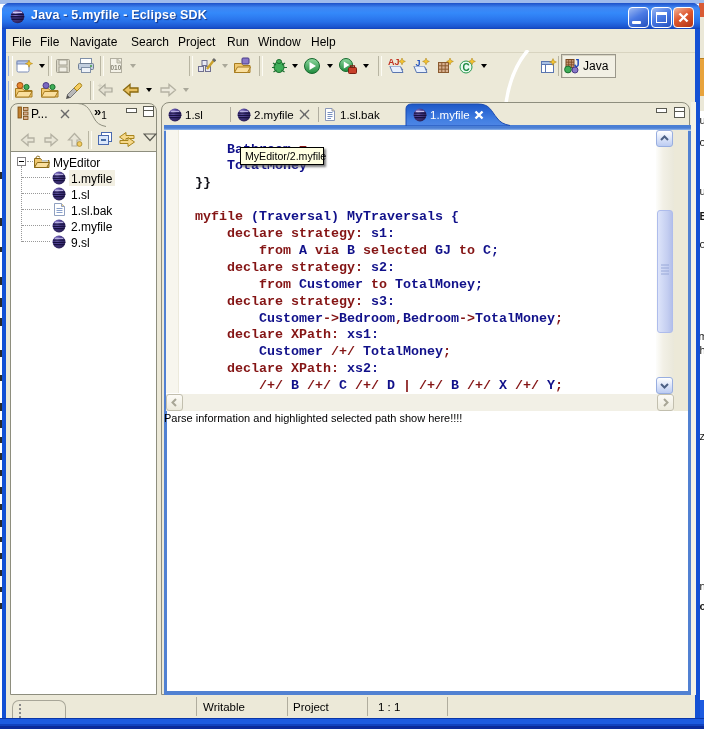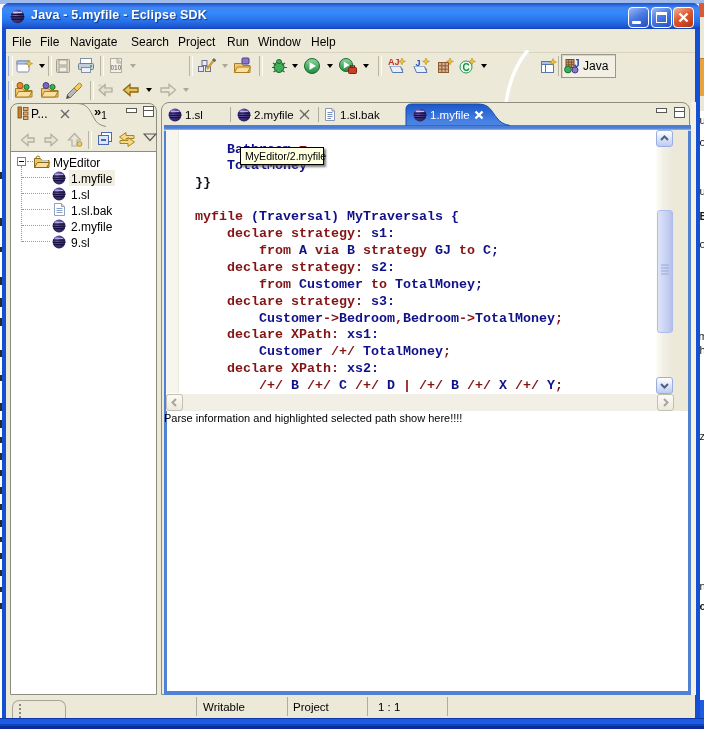--- a/index.html
+++ b/index.html
@@ -441,21 +441,21 @@
 <div class="abs beige" style="left:674px;top:130px;width:13.5px;height:281px;"></div>
 
 <div class="abs" style="left:166px;top:130px;width:12px;height:264px;background:#f7f6ee;border-right:1px solid #eceadc;"></div>
 
 <pre class="abs" style="left:187px;top:133.5px;margin:8px;font-family:Liberation Mono, monospace;font-size:13.33px;line-height:16.9px;font-weight:bold;color:#10108a;"><span>    Bathroom <r>=</r> <r>.</r>
     TotalMoney
 <k>}}</k>
 
 <r>myfile</r> (Traversal) MyTraversals {
     <r>declare strategy:</r> s1:
-        <r>from</r> A <r>via</r> B <r>strategy</r> GJ <r>to</r> C;
+        <r>from</r> A <r>via</r> B <r>selected</r> GJ <r>to</r> C;
     <r>declare strategy:</r> s2:
         <r>from</r> Customer <r>to</r> TotalMoney;
     <r>declare strategy:</r> s3:
         Customer<r>-&gt;</r>Bedroom<r>,</r>Bedroom<r>-&gt;</r>TotalMoney<r>;</r>
     <r>declare XPath:</r> xs1:
         Customer <r>/+/</r> TotalMoney<r>;</r>
     <r>declare XPath:</r> xs2:
         <r>/+/</r> B <r>/+/</r> C <r>/+/</r> D <r>|</r> <r>/+/</r> B <r>/+/</r> X <r>/+/</r> Y<r>;</r>
     <r>declare XPath:</r> xs3:</span></pre>
 <style>r{color:#841414;font-style:normal;} k{color:#101018;}</style>

